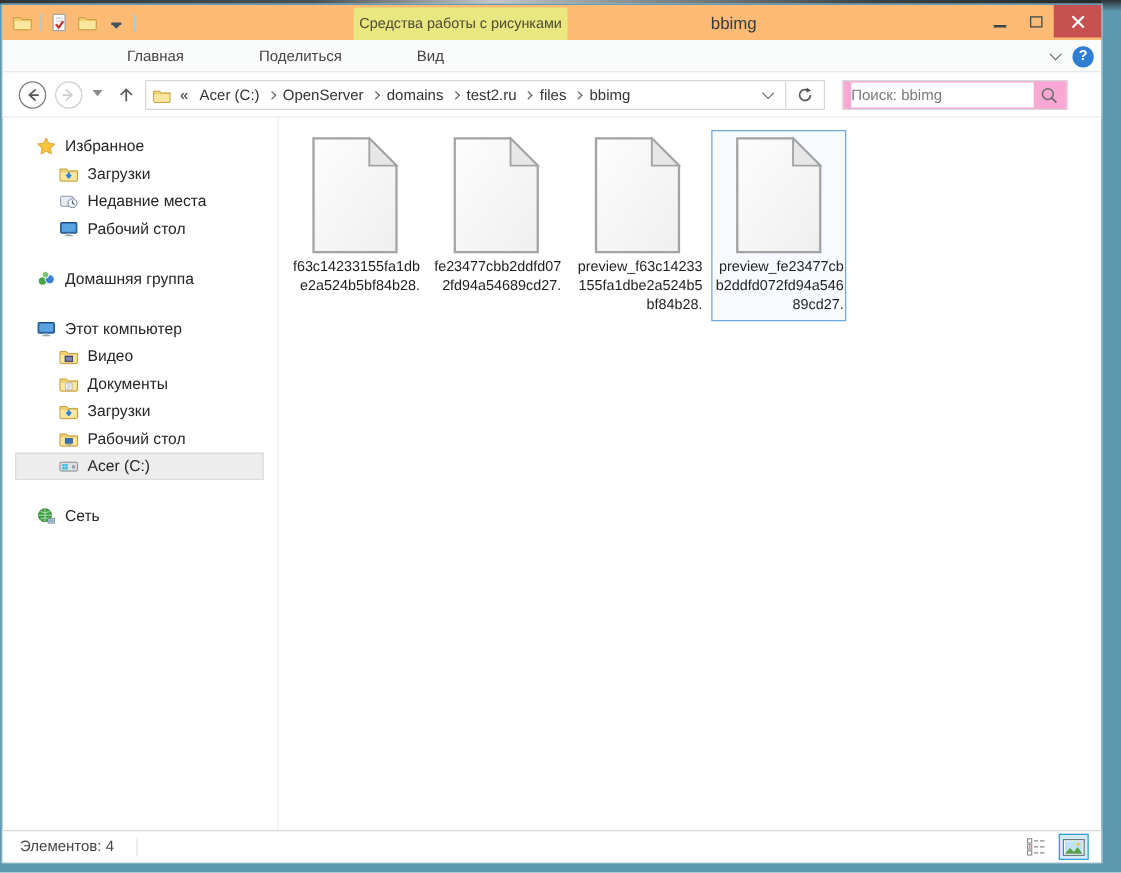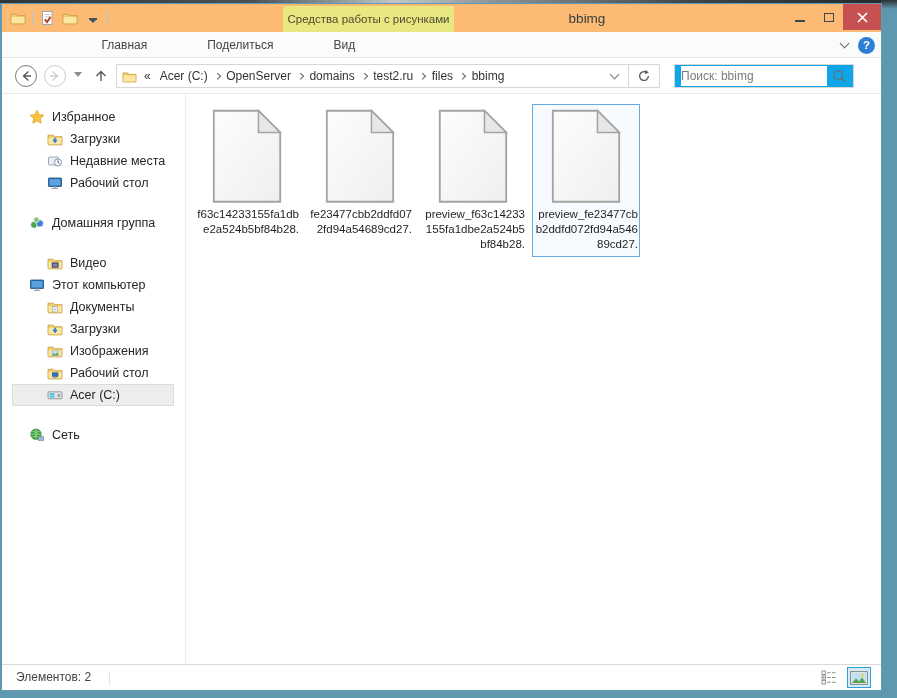--- a/index.html
+++ b/index.html
@@ -60,29 +60,29 @@
   .crumb-prefix { margin:0 3px 0 2px; color:#333; }
   .crumb { padding:0 6px; white-space:nowrap; }
   .crumb-sep { width:4.5px; height:4.5px; border-right:1.3px solid #666; border-bottom:1.3px solid #666;
     transform:rotate(-45deg); margin:0 1px; flex:0 0 auto; }
   .crumb-spacer { flex:1; }
   .crumb-chev { width:7px; height:7px; border-right:1.4px solid #777; border-bottom:1.4px solid #777;
     transform:rotate(45deg); margin:-3px 10px 0 0; }
   .crumb-vline { width:1px; height:22px; background:#d7d7d7; }
   .refresh-btn { width:30px; height:22px; display:flex; align-items:center; justify-content:center; }
   .searchbox { position:absolute; left:672px; top:6px; width:180px; height:24px; border:1px solid #d7d7d7;
-    background:#0ea5e9; }
+    background:#f9a8d4; }
   .searchbox input { position:absolute; left:6px; top:1px; width:146px; height:20px; border:none; outline:none;
     font-family:"Liberation Sans",sans-serif; font-size:12px; color:#333; }
   .searchbox input::placeholder { color:#7a7a7a; opacity:1; }
   .search-ic { position:absolute; right:6px; top:4px; }
 
   
   .main { flex:1 1 auto; display:flex; min-height:0; }
-  .sidebar { width:184px; flex:0 0 auto; border-right:1px solid #ededed; padding-top:12px; font-size:12.5px; color:#262626; }
+  .sidebar { width:221px; flex:0 0 auto; border-right:1px solid #ededed; padding-top:12px; font-size:12.5px; color:#262626; }
   .side-row { height:22px; display:flex; align-items:center; margin:0 11px 0 10px; border:1px solid transparent; }
   .side-row .ic { margin-right:7px; flex:0 0 auto; }
   .side-grp { padding-left:16px; }
   .side-child { padding-left:34px; }
   .side-gap { height:18px; }
   .side-row.selected { background:#ededed; border-color:#dcdcdc; }
 
   .files-area { flex:1 1 auto; padding:10px 0 0 7px; display:flex; align-items:flex-start; }
   .tile { width:108px; margin-right:5px; border:1px solid transparent; padding:2px 1px 4px; text-align:right; }
   .tile.selected { border-color:#6ba9e0; background:#f7fbff; }
@@ -298,40 +298,40 @@
             <circle cx="5" cy="9.8" r="3.4" fill="#47a447" stroke="#fff" stroke-width="0.7"></circle>
             <circle cx="10.8" cy="8.4" r="3.6" fill="#3f7fd6" stroke="#fff" stroke-width="0.7"></circle>
             <circle cx="7.4" cy="4.8" r="2.7" fill="#7cc576" stroke="#fff" stroke-width="0.7"></circle>
           </svg>
         </span>
         <span>Домашняя группа</span>
       </div>
 
       <div class="side-gap"></div>
 
+      <div class="side-row side-grp">
+        <span class="ic">
+          <svg width="16" height="16" viewBox="0 0 16 16">
+              <use href="#sym-monitor"></use>
+            </svg>
+        </span>
+        <span>Этот компьютер</span>
+      </div>
+
       <div class="side-row side-child">
         <span class="ic">
           <svg width="16" height="16" viewBox="0 0 16 16">
               <use href="#sym-folder"></use>
             <rect x="5" y="7.8" width="6.2" height="4.6" fill="#44496e" stroke="#2d3150" stroke-width="0.5"></rect>
             <rect x="5.7" y="8.6" width="4.8" height="3" fill="#7e86b8"></rect>
           </svg>
         </span>
         <span>Видео</span>
       </div>
 
-      <div class="side-row side-grp">
-        <span class="ic">
-          <svg width="16" height="16" viewBox="0 0 16 16">
-              <use href="#sym-monitor"></use>
-            </svg>
-        </span>
-        <span>Этот компьютер</span>
-      </div>
-
       <div class="side-row side-child">
         <span class="ic">
           <svg width="16" height="16" viewBox="0 0 16 16">
               <use href="#sym-folder"></use>
             <rect x="5.6" y="7.4" width="5" height="5.6" fill="#fff" stroke="#98a0a8" stroke-width="0.6"></rect>
             <path d="M6.6 9 h3 M6.6 10.5 h3 M6.6 12 h2" stroke="#aab2ba" stroke-width="0.7"></path>
           </svg>
         </span>
         <span>Документы</span>
       </div>
@@ -339,30 +339,20 @@
       <div class="side-row side-child">
         <span class="ic">
           <svg width="16" height="16" viewBox="0 0 16 16">
               <use href="#sym-folder"></use>
             <path d="M8 6.8 v3.4 M6.2 8.8 L8 10.9 L9.8 8.8" stroke="#2f7ed8" stroke-width="1.6" fill="none"></path>
           </svg>
         </span>
         <span>Загрузки</span>
       </div>
 
-      <div class="side-row side-child">
-        <span class="ic">
-          <svg width="16" height="16" viewBox="0 0 16 16">
-              <use href="#sym-folder"></use>
-            <rect x="5" y="7.8" width="6.4" height="5" fill="#bfe1f2" stroke="#8aa0ae" stroke-width="0.5"></rect>
-            <path d="M5 12.2 l2-2.2 1.4 1.4 1.6-2 1.4 2.8 z" fill="#59a14f"></path>
-          </svg>
-        </span>
-        <span>Изображения</span>
-      </div>
 
 
       <div class="side-row side-child">
         <span class="ic">
           <svg width="16" height="16" viewBox="0 0 16 16">
               <use href="#sym-folder"></use>
             <rect x="5.2" y="7.8" width="5.8" height="3.8" fill="#2f74c0" stroke="#1d4a7a" stroke-width="0.5"></rect>
             <rect x="7.3" y="11.6" width="1.6" height="0.9" fill="#8a97a0"></rect>
             <rect x="6.2" y="12.5" width="3.8" height="0.8" fill="#8a97a0"></rect>
           </svg>
@@ -421,21 +411,21 @@
       <div class="tile selected">
         <svg class="page-ic" width="74" height="95" viewBox="0 0 64 83">
             <use href="#sym-page"></use>
           </svg>
         <div class="fname">preview_fe23477cbb2ddfd072fd94a54689cd27.</div>
       </div>
     </div>
   </div>
 
   <div class="statusbar">
-    <span class="status-text">Элементов: 2</span>
+    <span class="status-text">Элементов: 4</span>
     <span class="status-sep"></span>
     <div class="viewbtns">
       <div class="viewbtn">
         <svg width="16" height="15" viewBox="0 0 16 15">
           <rect x="1" y="1" width="3.4" height="3.4" fill="none" stroke="#8a8a8a" stroke-width="0.9"></rect>
           <rect x="1" y="5.8" width="3.4" height="3.4" fill="none" stroke="#8a8a8a" stroke-width="0.9"></rect>
           <rect x="2.1" y="6.9" width="1.2" height="1.2" fill="#c0504d"></rect>
           <rect x="1" y="10.6" width="3.4" height="3.4" fill="none" stroke="#8a8a8a" stroke-width="0.9"></rect>
           <path d="M6.2 2.7 h3.4 M11 2.7 h3.6 M6.2 7.5 h3.4 M11 7.5 h3.6 M6.2 12.3 h3.4 M11 12.3 h3.6" stroke="#8a8a8a" stroke-width="1.1"></path>
         </svg>

